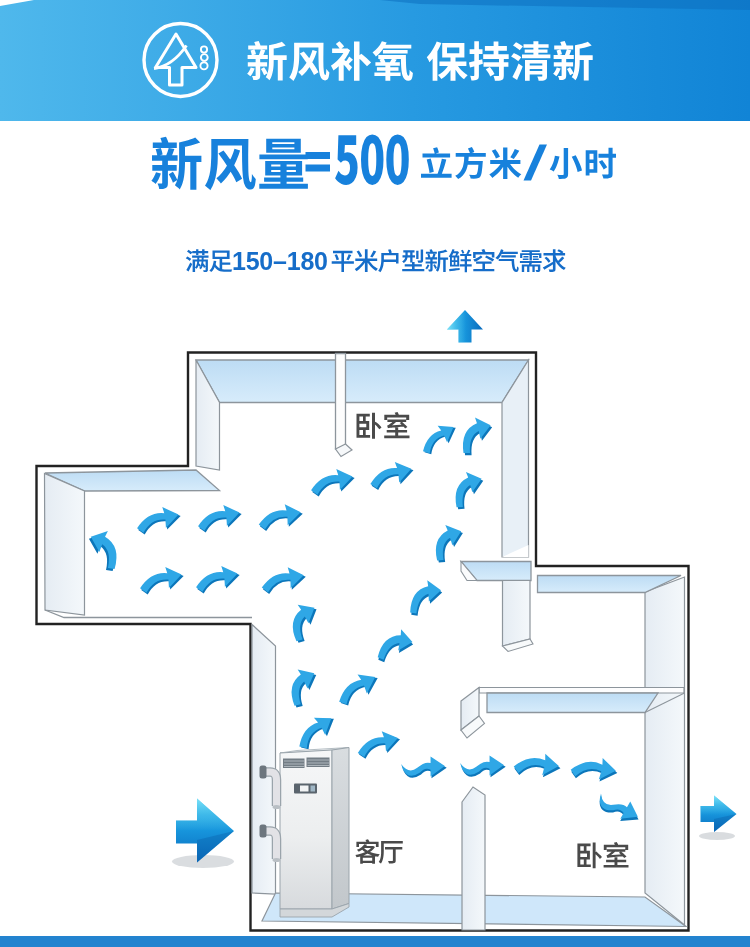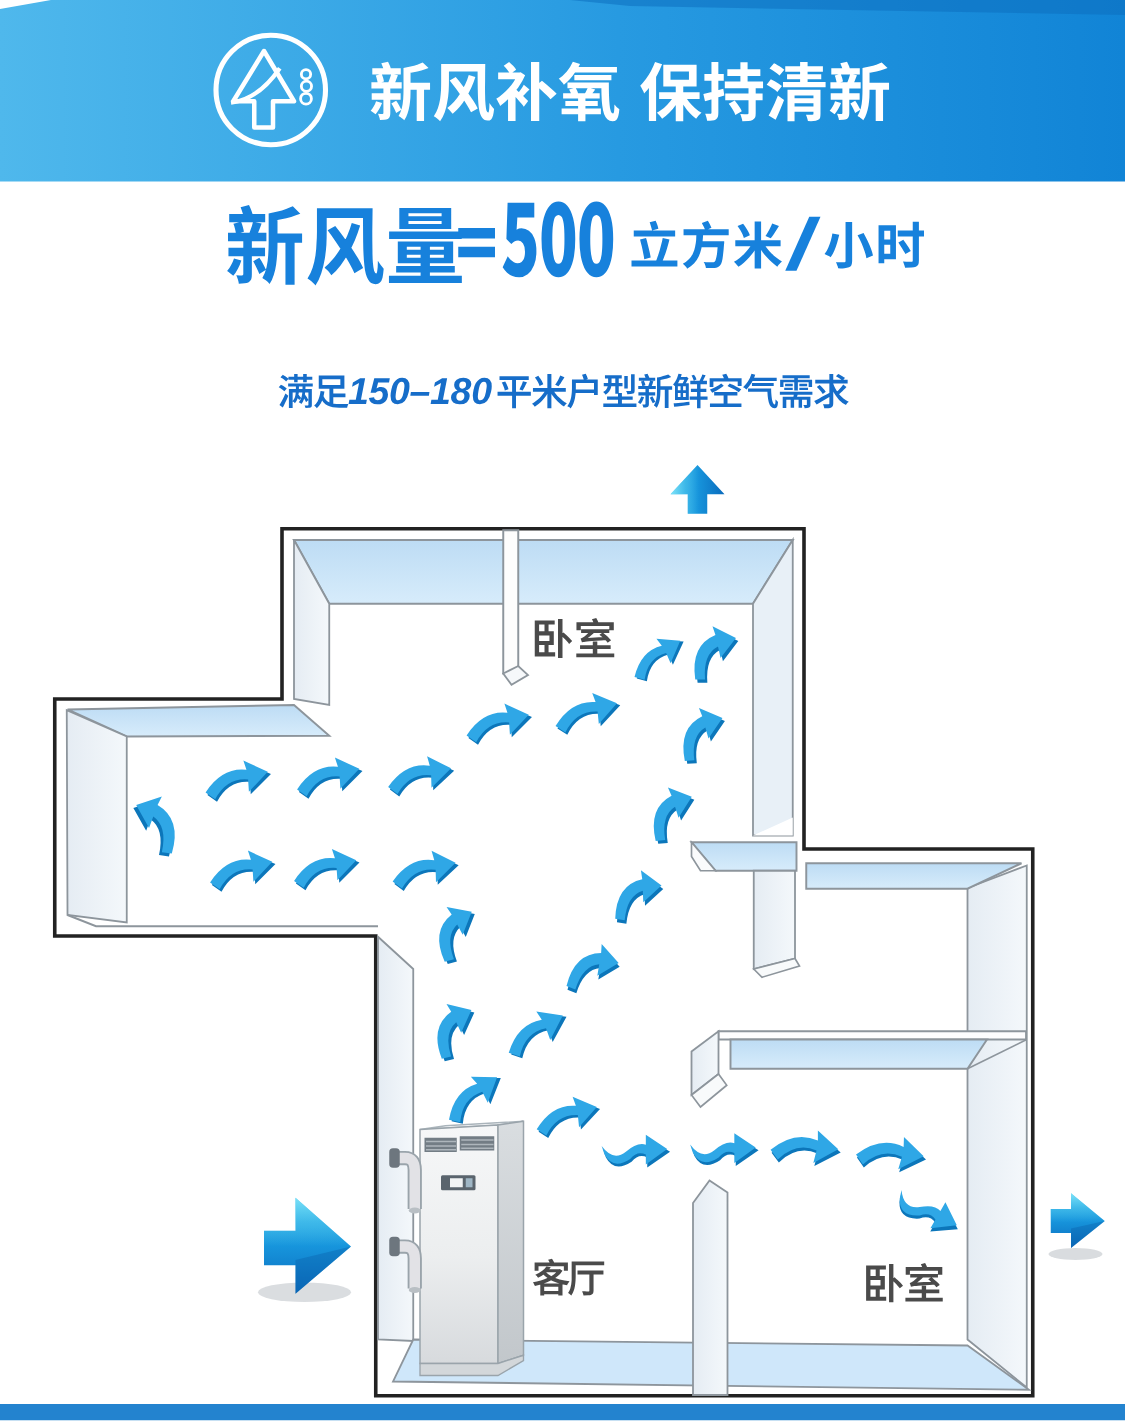--- a/index.html
+++ b/index.html
@@ -1,16 +1,16 @@
 <!DOCTYPE html>
 <html><head><meta charset="utf-8">
 <style>
 html,body{margin:0;padding:0;background:#fff;width:750px;height:947px;overflow:hidden;
 font-family:"Liberation Sans", sans-serif;}
-#page{position:relative;width:750px;height:732px;font-style:italic;}
+#page{position:relative;width:750px;height:732px;}
 svg{position:absolute;left:0;top:0;}
 </style></head><body>
 <div id="page">
 <svg width="750" height="947" viewBox="0 0 750 947">
 <defs>
 <linearGradient id="ban" x1="0" y1="0" x2="1" y2="0">
  <stop offset="0" stop-color="#4fb8ec"></stop>
           <stop offset="0.55" stop-color="#279ae1"></stop>
           <stop offset="1" stop-color="#1184d6"></stop>
 </linearGradient>

